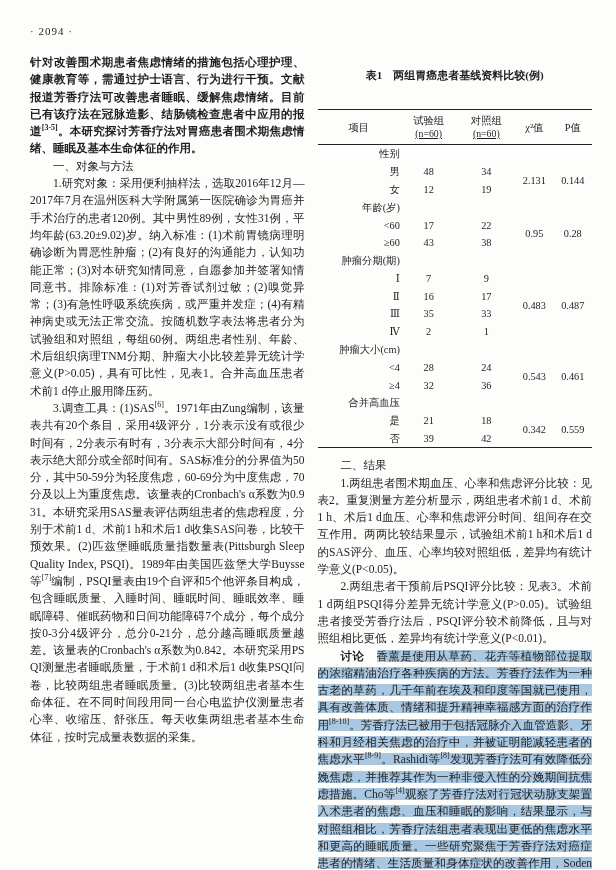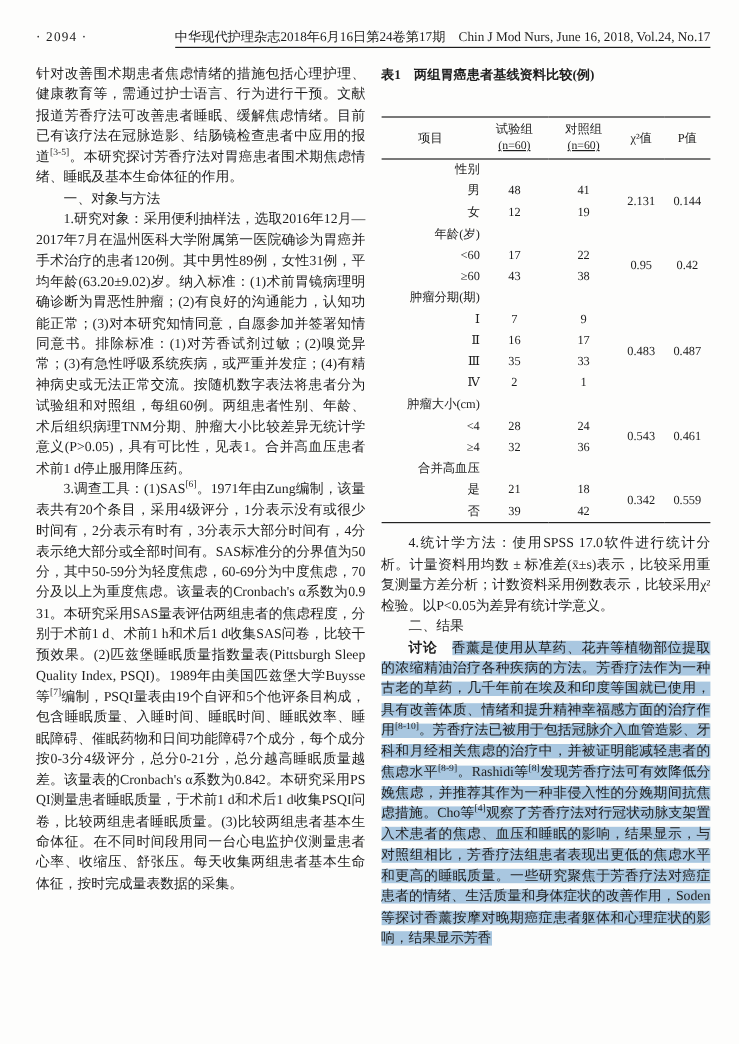--- a/index.html
+++ b/index.html
@@ -28,30 +28,30 @@
   .columns{display:flex;gap:13px;}
   .col{
     width:279px;
     font-size:11.5px;
     line-height:17.3px;
     text-align:justify;
     text-justify:inter-ideograph;
     word-break:break-all;
   }
   .para{text-indent:2em;margin:0;}
-  .para.noindent{text-indent:0;}
+  .para.noindent{text-indent:0;font-weight:bold;}
   .para.heading{font-weight:normal;}
   .dlabel{font-weight:bold;}
   .hl{background:#a9c7e0;}
   sup{font-size:8px;line-height:0;vertical-align:super;}
   
   .tablewrap{margin:2px 0 9px 0;}
   .tcaption{
     font-weight:bold;font-size:11px;line-height:15px;
-    margin:2px 0 6px 0;text-indent:0;
+    text-align:center;margin:14px 0 6px 0;text-indent:0;
   }
   table.t1{
     width:100%;border-collapse:collapse;
     font-size:10.3px;line-height:13px;
     border-top:1.4px solid #222;
     border-bottom:1.4px solid #222;
     margin-top:26px;
   }
   table.t1 td{padding:2.4px 0;text-align:center;vertical-align:middle;}
   table.t1 thead td{
@@ -61,21 +61,20 @@
   table.t1 td.lab.sub{padding-left:15px;}
   .nsmall{font-size:9.8px;text-decoration:underline;}
 </style>
 </head>
 <body>
 
 <div class="page">
 
   <div class="page-header">
     <span class="pageno">· 2094 ·</span>
-    <span class="journal"><span class="jtext">中华现代护理杂志2018年6月16日第24卷第17期　Chin J Mod Nurs, June 16, 2018, Vol.24, No.17</span></span>
   </div>
 
   <div class="columns">
 
     <div class="col" id="left-col">
         <div class="para noindent">针对改善围术期患者焦虑情绪的措施包括心理护理、健康教育等，需通过护士语言、行为进行干预。文献报道芳香疗法可改善患者睡眠、缓解焦虑情绪。目前已有该疗法在冠脉造影、结肠镜检查患者中应用的报道<sup>[3-5]</sup>。本研究探讨芳香疗法对胃癌患者围术期焦虑情绪、睡眠及基本生命体征的作用。</div>
         <div class="para heading">一、对象与方法</div>
         <div class="para">1.研究对象：采用便利抽样法，选取2016年12月—2017年7月在温州医科大学附属第一医院确诊为胃癌并手术治疗的患者120例。其中男性89例，女性31例，平均年龄(63.20±9.02)岁。纳入标准：(1)术前胃镜病理明确诊断为胃恶性肿瘤；(2)有良好的沟通能力，认知功能正常；(3)对本研究知情同意，自愿参加并签署知情同意书。排除标准：(1)对芳香试剂过敏；(2)嗅觉异常；(3)有急性呼吸系统疾病，或严重并发症；(4)有精神病史或无法正常交流。按随机数字表法将患者分为试验组和对照组，每组60例。两组患者性别、年龄、术后组织病理TNM分期、肿瘤大小比较差异无统计学意义(P&gt;0.05)，具有可比性，见表1。合并高血压患者术前1 d停止服用降压药。</div>
         <div class="para">3.调查工具：(1)SAS<sup>[6]</sup>。1971年由Zung编制，该量表共有20个条目，采用4级评分，1分表示没有或很少时间有，2分表示有时有，3分表示大部分时间有，4分表示绝大部分或全部时间有。SAS标准分的分界值为50分，其中50-59分为轻度焦虑，60-69分为中度焦虑，70分及以上为重度焦虑。该量表的Cronbach's α系数为0.931。本研究采用SAS量表评估两组患者的焦虑程度，分别于术前1 d、术前1 h和术后1 d收集SAS问卷，比较干预效果。(2)匹兹堡睡眠质量指数量表(Pittsburgh Sleep Quality Index, PSQI)。1989年由美国匹兹堡大学Buysse等<sup>[7]</sup>编制，PSQI量表由19个自评和5个他评条目构成，包含睡眠质量、入睡时间、睡眠时间、睡眠效率、睡眠障碍、催眠药物和日间功能障碍7个成分，每个成分按0-3分4级评分，总分0-21分，总分越高睡眠质量越差。该量表的Cronbach's α系数为0.842。本研究采用PSQI测量患者睡眠质量，于术前1 d和术后1 d收集PSQI问卷，比较两组患者睡眠质量。(3)比较两组患者基本生命体征。在不同时间段用同一台心电监护仪测量患者心率、收缩压、舒张压。每天收集两组患者基本生命体征，按时完成量表数据的采集。</div>
       </div>
@@ -104,42 +103,42 @@
               <tr>
                 <td class="lab">性别</td>
                 <td></td>
                 <td></td>
                 <td></td>
                 <td></td>
               </tr>
               <tr>
                 <td class="lab sub">男</td>
                 <td>48</td>
-                <td>41</td>
+                <td>34</td>
                 <td rowspan="2">2.131</td>
                 <td rowspan="2">0.144</td>
               </tr>
               <tr>
                 <td class="lab sub">女</td>
                 <td>12</td>
                 <td>19</td>
               </tr>
               <tr>
                 <td class="lab">年龄(岁)</td>
                 <td></td>
                 <td></td>
                 <td></td>
                 <td></td>
               </tr>
               <tr>
                 <td class="lab sub">&lt;60</td>
                 <td>17</td>
                 <td>22</td>
                 <td rowspan="2">0.95</td>
-                <td rowspan="2">0.42</td>
+                <td rowspan="2">0.28</td>
               </tr>
               <tr>
                 <td class="lab sub">≥60</td>
                 <td>43</td>
                 <td>38</td>
               </tr>
               <tr>
                 <td class="lab">肿瘤分期(期)</td>
                 <td></td>
                 <td></td>
@@ -203,20 +202,21 @@
               </tr>
               <tr>
                 <td class="lab sub">否</td>
                 <td>39</td>
                 <td>42</td>
               </tr>
             </tbody>
           </table>
       </div>
       <div id="right-paras">
-          <div class="para">4.统计学方法：使用SPSS 17.0软件进行统计分析。计量资料用均数 ± 标准差(x̄±s)表示，比较采用重复测量方差分析；计数资料采用例数表示，比较采用χ²检验。以P&lt;0.05为差异有统计学意义。</div>
           <div class="para heading">二、结果</div>
+          <div class="para">1.两组患者围术期血压、心率和焦虑评分比较：见表2。重复测量方差分析显示，两组患者术前1 d、术前1 h、术后1 d血压、心率和焦虑评分时间、组间存在交互作用。两两比较结果显示，试验组术前1 h和术后1 d的SAS评分、血压、心率均较对照组低，差异均有统计学意义(P&lt;0.05)。</div>
+          <div class="para">2.两组患者干预前后PSQI评分比较：见表3。术前1 d两组PSQI得分差异无统计学意义(P&gt;0.05)。试验组患者接受芳香疗法后，PSQI评分较术前降低，且与对照组相比更低，差异均有统计学意义(P&lt;0.01)。</div>
           <div class="para"><span class="dlabel">讨论</span>　<span class="hl">香薰是使用从草药、花卉等植物部位提取的浓缩精油治疗各种疾病的方法。芳香疗法作为一种古老的草药，几千年前在埃及和印度等国就已使用，具有改善体质、情绪和提升精神幸福感方面的治疗作用<sup>[8-10]</sup>。芳香疗法已被用于包括冠脉介入血管造影、牙科和月经相关焦虑的治疗中，并被证明能减轻患者的焦虑水平<sup>[8-9]</sup>。Rashidi等<sup>[8]</sup>发现芳香疗法可有效降低分娩焦虑，并推荐其作为一种非侵入性的分娩期间抗焦虑措施。Cho等<sup>[4]</sup>观察了芳香疗法对行冠状动脉支架置入术患者的焦虑、血压和睡眠的影响，结果显示，与对照组相比，芳香疗法组患者表现出更低的焦虑水平和更高的睡眠质量。一些研究聚焦于芳香疗法对癌症患者的情绪、生活质量和身体症状的改善作用，Soden等探讨香薰按摩对晚期癌症患者躯体和心理症状的影响，结果显示芳香</span></div>
         </div>
     </div>
 
   </div>
 </div>
 
 </body></html>

